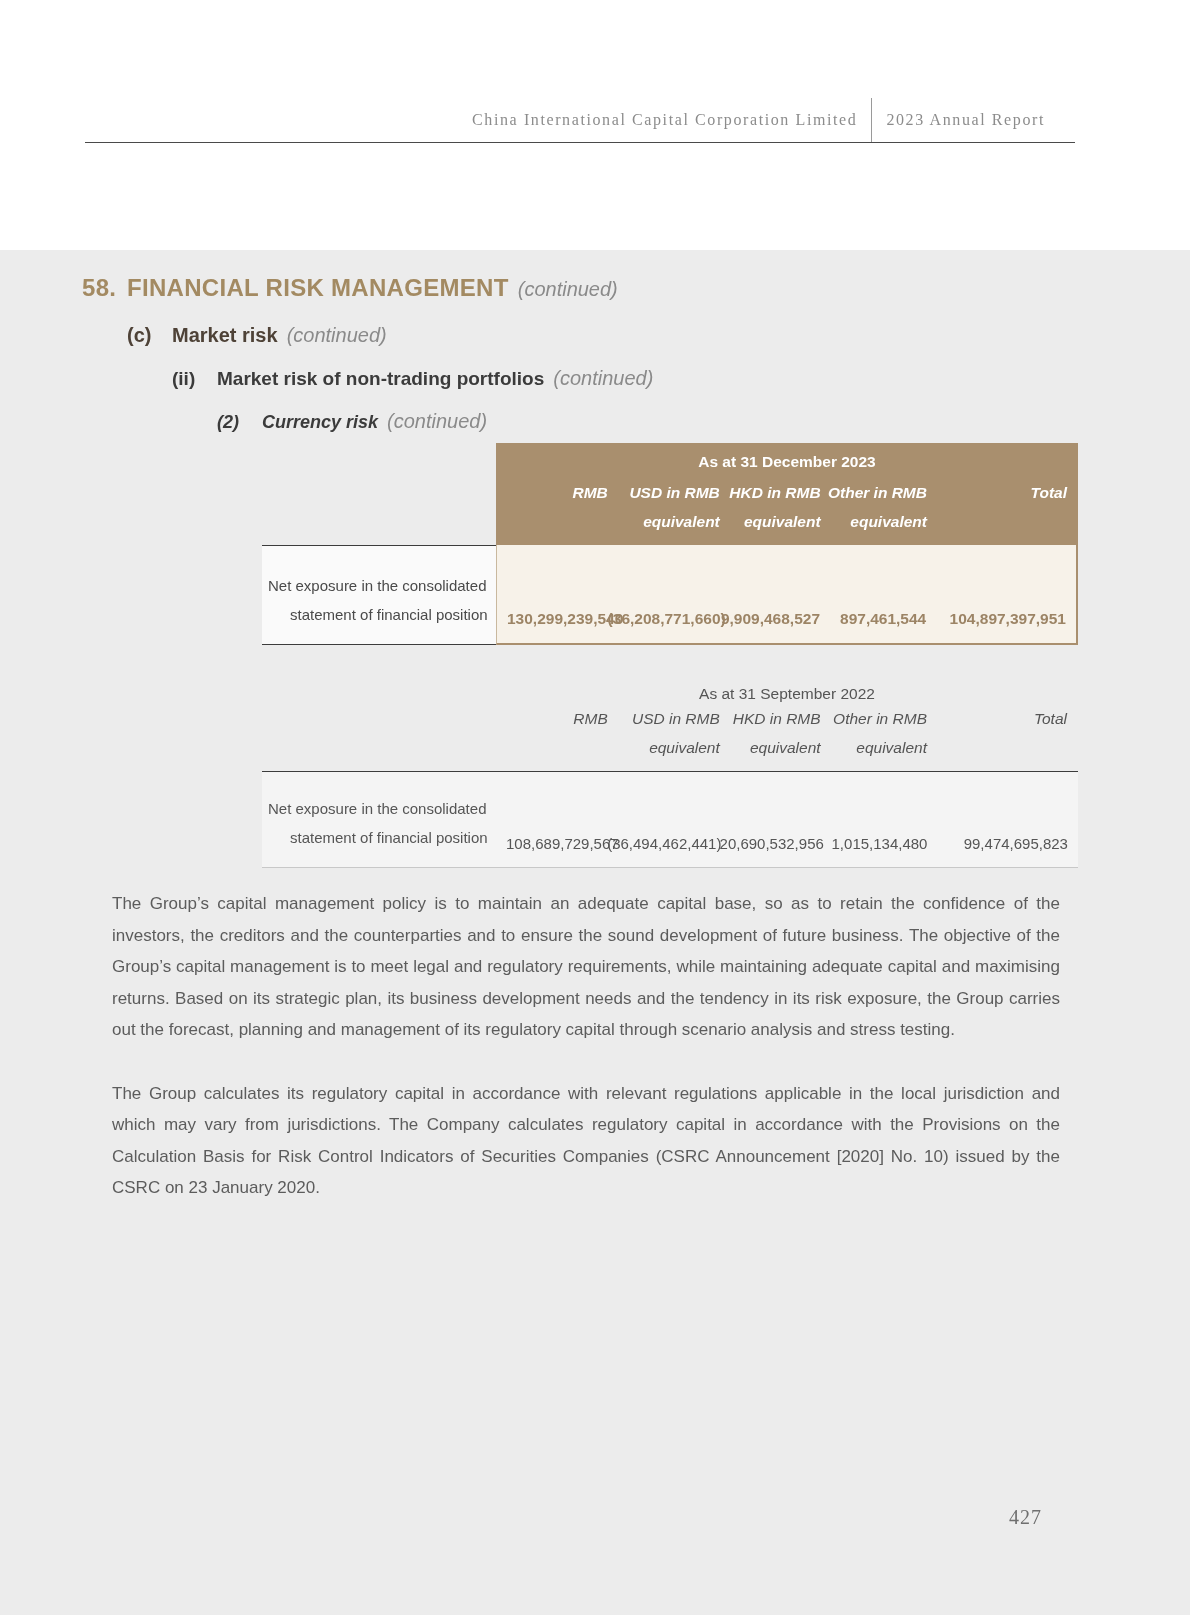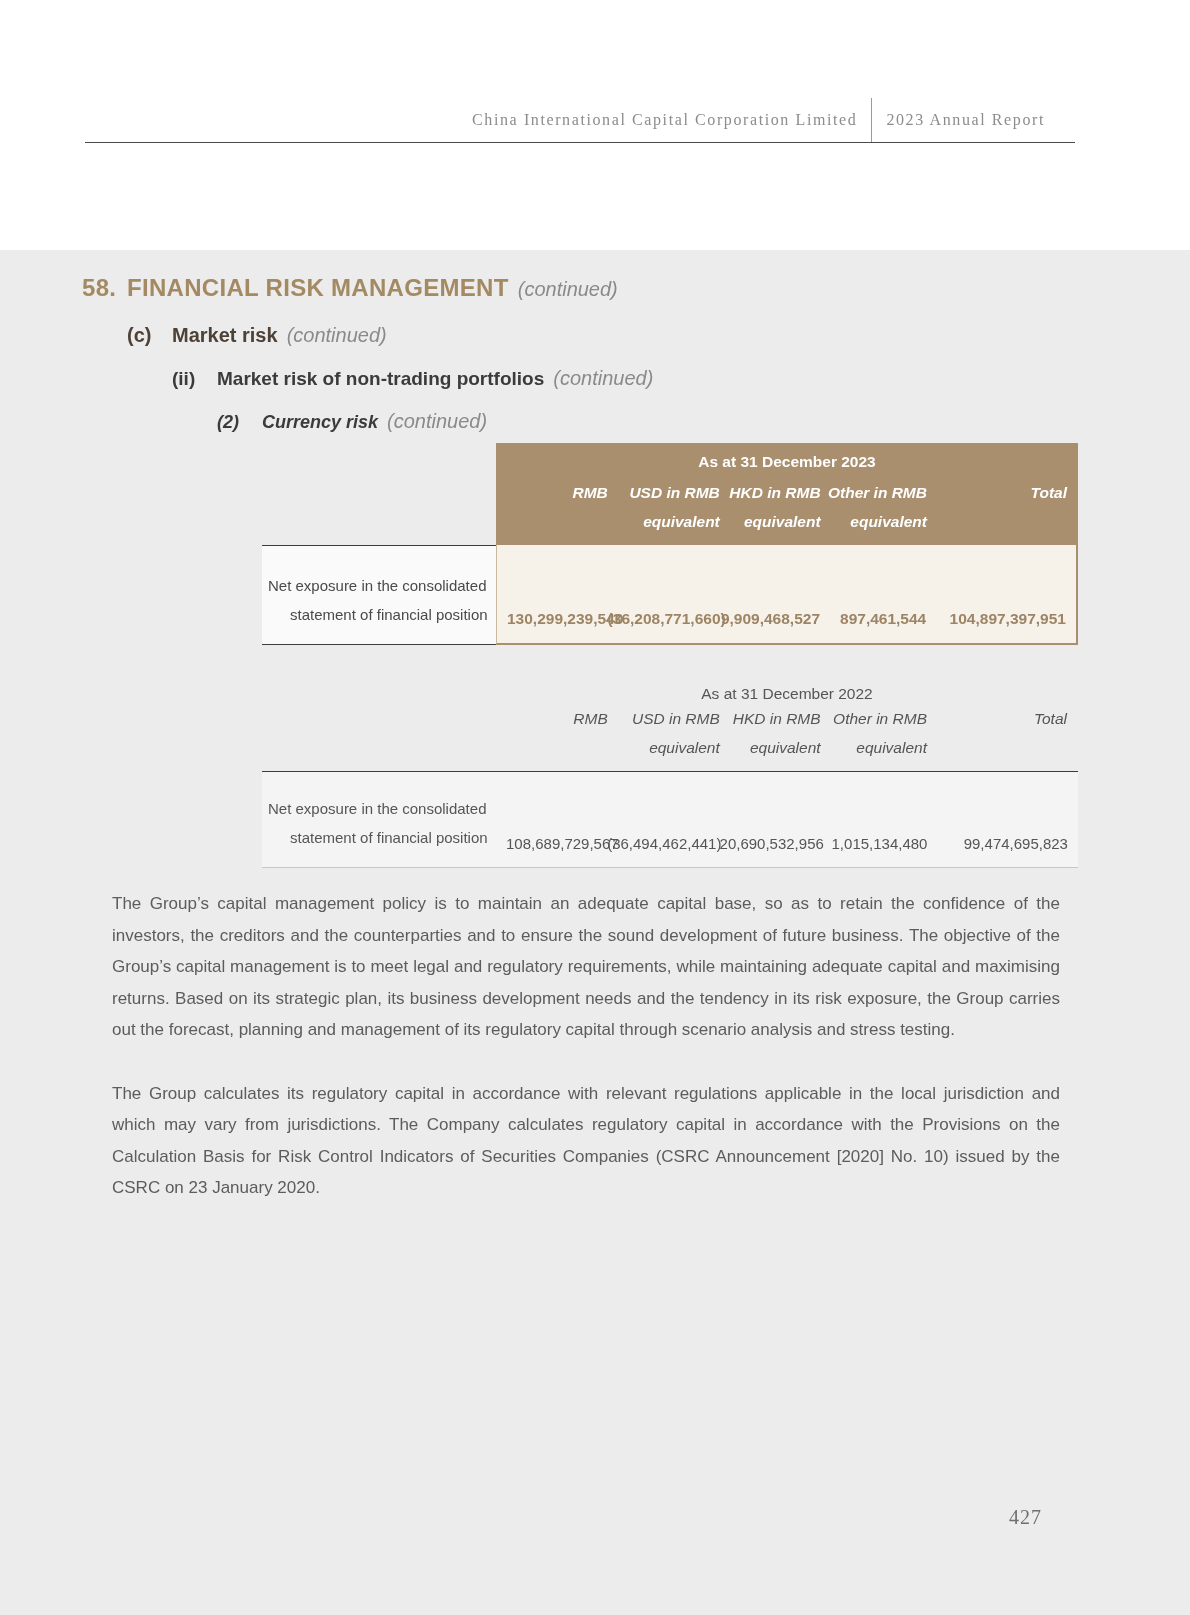--- a/index.html
+++ b/index.html
@@ -258,21 +258,21 @@
             <span class="v col-tot">104,897,397,951</span>
           </div>
         </div>
       </div>
     </div>
 
     <div class="tbl t2">
       <div class="tbl-row">
         <div class="label-col"></div>
         <div class="data-col hdr">
-          <div class="period">As at 31 December 2022</div>
+          <div class="period">As at 31 September 2022</div>
           <div class="cols">
             <div class="col col-rmb">
               <span></span>
               <span>RMB</span>
             </div>
             <div class="col col-usd">
               <span>USD in RMB</span>
               <span>equivalent</span>
             </div>
             <div class="col col-hkd">

